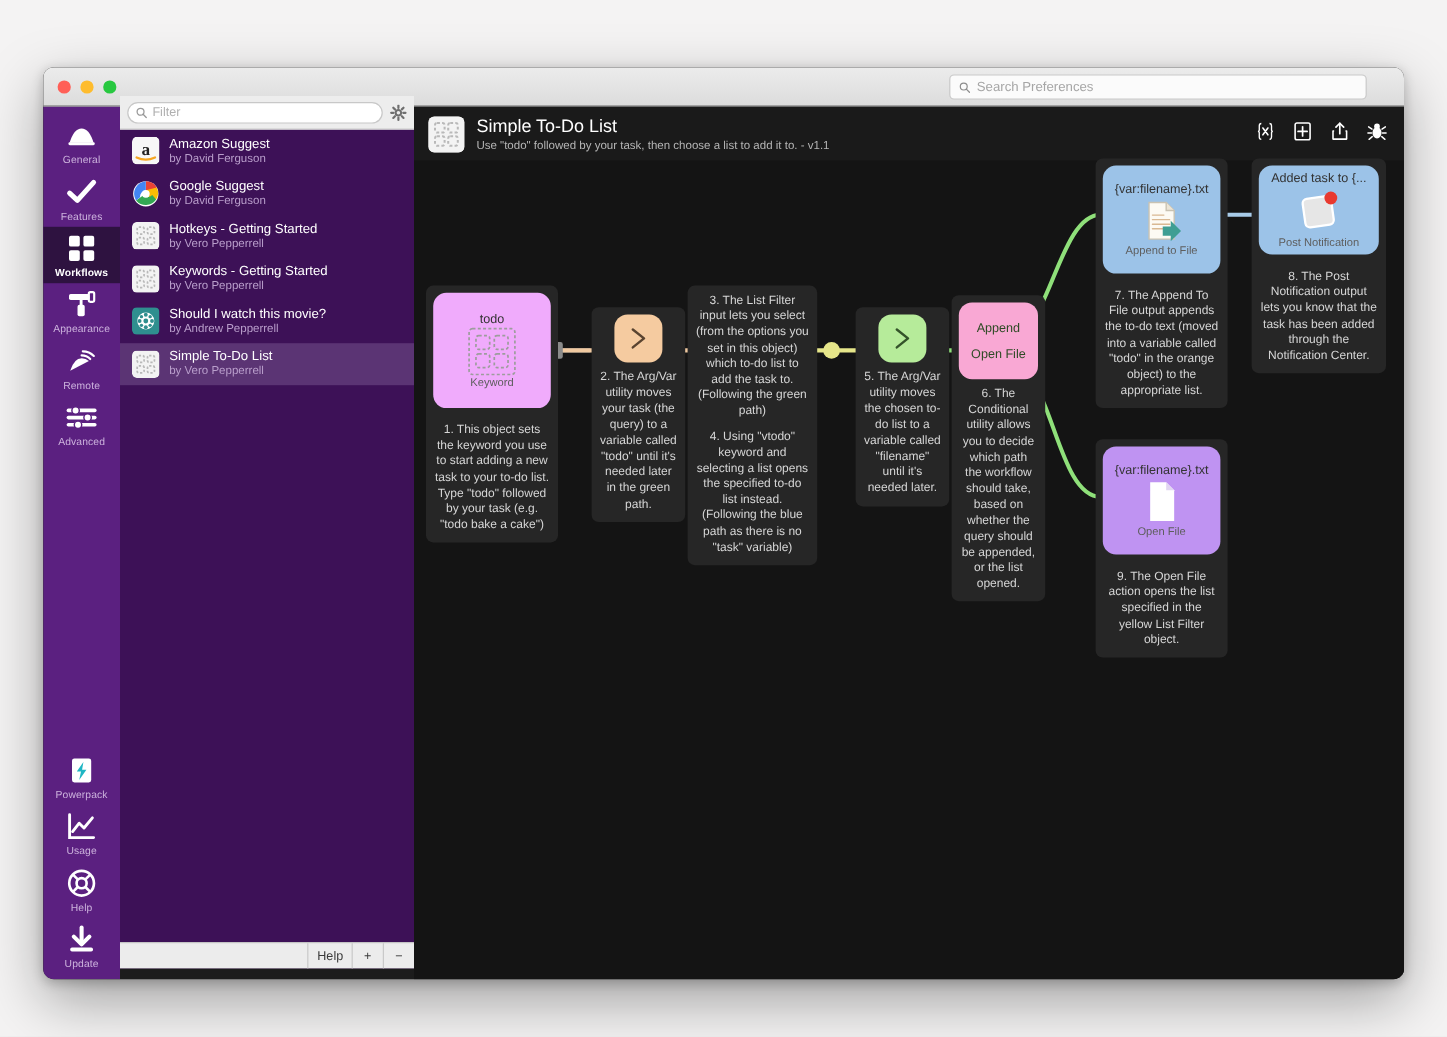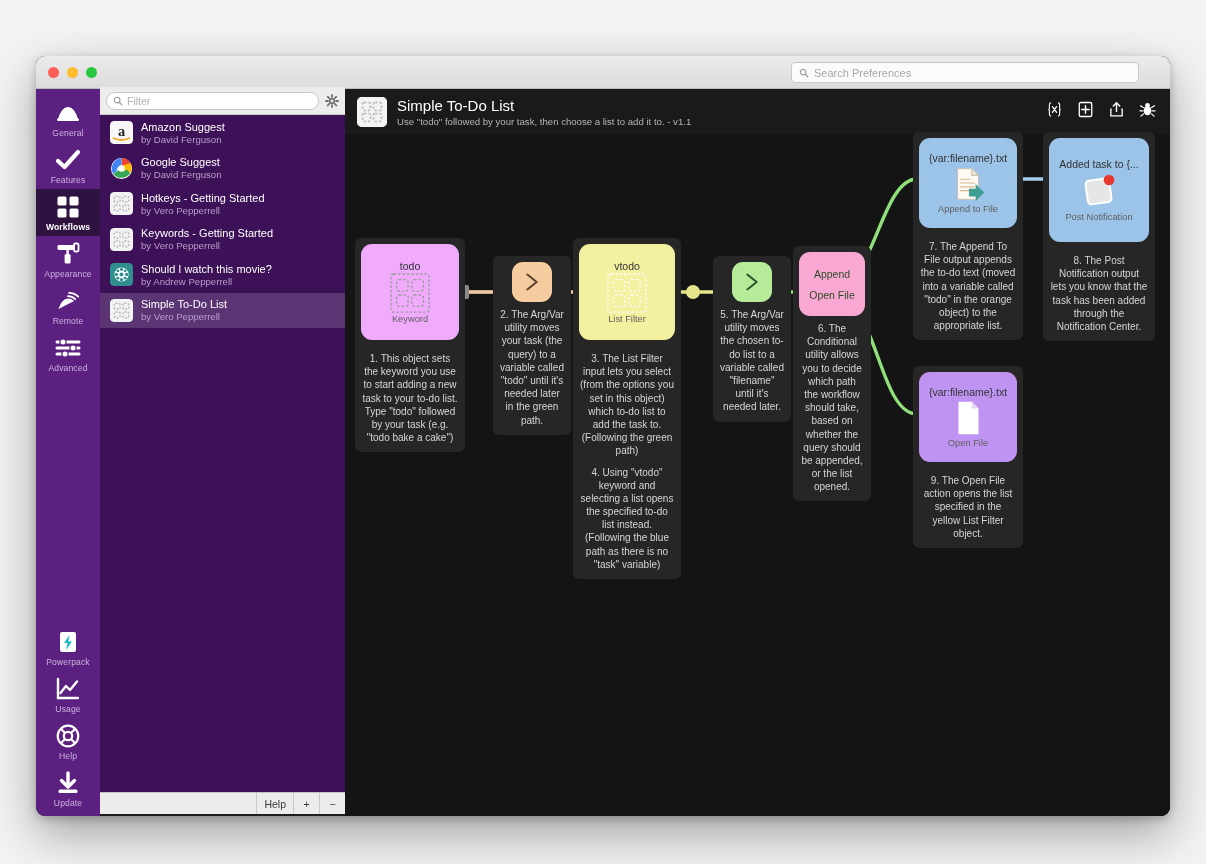--- a/index.html
+++ b/index.html
@@ -61,21 +61,21 @@
     cursor: default;
   }
   .sb-item.active { background: #2e1240; }
   .sb-ico { width: 26px; height: 26px; display:flex; align-items:center; justify-content:center; }
   .sb-label { font-size: 8.6px; color: #cdb3dd; letter-spacing: .1px; }
   .sb-item.active .sb-label { color: #ffffff; font-weight: bold; }
   .sb-spacer { flex: 1 1 auto; }
 
   
   .wflist {
-    position: absolute; left: 64px; top: 31px;
+    position: absolute; left: 64px; top: 24px;
     width: 245px; height: 727px;
     background: #3d1157;
   }
   .filterbar {
     height: 28px; background: #ededed; border-bottom: 1px solid #cfcfcf;
     display: flex; align-items: center; padding: 0 6px; gap: 6px;
   }
   .filterinput {
     flex: 1; height: 18px; background: #fff; border: 1px solid #c8c8c8;
     border-radius: 9px; display: flex; align-items: center; gap: 4px; padding-left: 6px;
@@ -527,35 +527,20 @@
                 <path d="M10 7 L20 15 L10 23" fill="none" stroke="#5a4430" stroke-width="2.2" stroke-linecap="round" stroke-linejoin="round"></path>
               </svg>
             </span>
           </div>
           <div class="note">
             <p>2. The Arg/Var utility moves your task (the query) to a variable called "todo" until it's needed later in the green path.</p>
           </div>
         </div>
 
         <div class="nodewrap" style="left:228px; top:104px; width:108px;">
-          <div class="nodebox" style="margin:6px; width:96px; height:96px; background:#f3f1a0;">
-            <div class="ntitle">vtodo</div>
-            <span class="nglyph">
-              <svg viewBox="0 0 44 44" width="42" height="42">
-                <g fill="none" stroke="#fbfbfb" stroke-width="1.5" stroke-dasharray="2.6 2">
-                  <rect x="2" y="2" width="40" height="40" rx="3"></rect>
-                  <rect x="8" y="8" width="12" height="12" rx="2.4"></rect>
-                    <rect x="24" y="8" width="12" height="12" rx="2.4"></rect>
-                  <rect x="8" y="24" width="12" height="12" rx="2.4"></rect>
-                    <rect x="24" y="24" width="12" height="12" rx="2.4"></rect>
-                </g>
-              </svg>
-            </span>
-            <div class="nsub">List Filter</div>
-          </div>
           <div class="note">
             <p>3. The List Filter input lets you select (from the options you set in this object) which to-do list to add the task to. (Following the green path)</p>
             <p>4. Using "vtodo" keyword and selecting a list opens the specified to-do list instead. (Following the blue path as there is no "task" variable)</p>
           </div>
         </div>
 
         <div class="nodewrap" style="left:368px; top:122px; width:78px;">
           <div class="nodebox" style="margin:6px auto 0; width:40px; height:40px; background:#b6eb9a;">
             <span class="nglyph">
               <svg viewBox="0 0 30 30" width="28" height="28">
@@ -595,21 +580,21 @@
               </svg>
             </span>
             <div class="nsub">Append to File</div>
           </div>
           <div class="note">
             <p>7. The Append To File output appends the to-do text (moved into a variable called "todo" in the orange object) to the appropriate list.</p>
           </div>
         </div>
 
         <div class="nodewrap" style="left:698px; top:-2px; width:112px;">
-          <div class="nodebox" style="margin:6px; width:100px; height:104px; background:#9cc3e8;">
+          <div class="nodebox" style="margin:6px; width:100px; height:74px; background:#9cc3e8;">
             <div class="ntitle">Added task to {...</div>
             <span class="nglyph">
               <svg viewBox="0 0 44 44" width="42" height="42">
                 <rect x="9" y="10" width="25" height="25" rx="4" fill="#e6e6e6" stroke="#fff" stroke-width="2" transform="rotate(-8 21.5 22.5)"></rect>
                 <circle cx="32.5" cy="10.5" r="5.6" fill="#e8392f"></circle>
               </svg>
             </span>
             <div class="nsub">Post Notification</div>
           </div>
           <div class="note">

